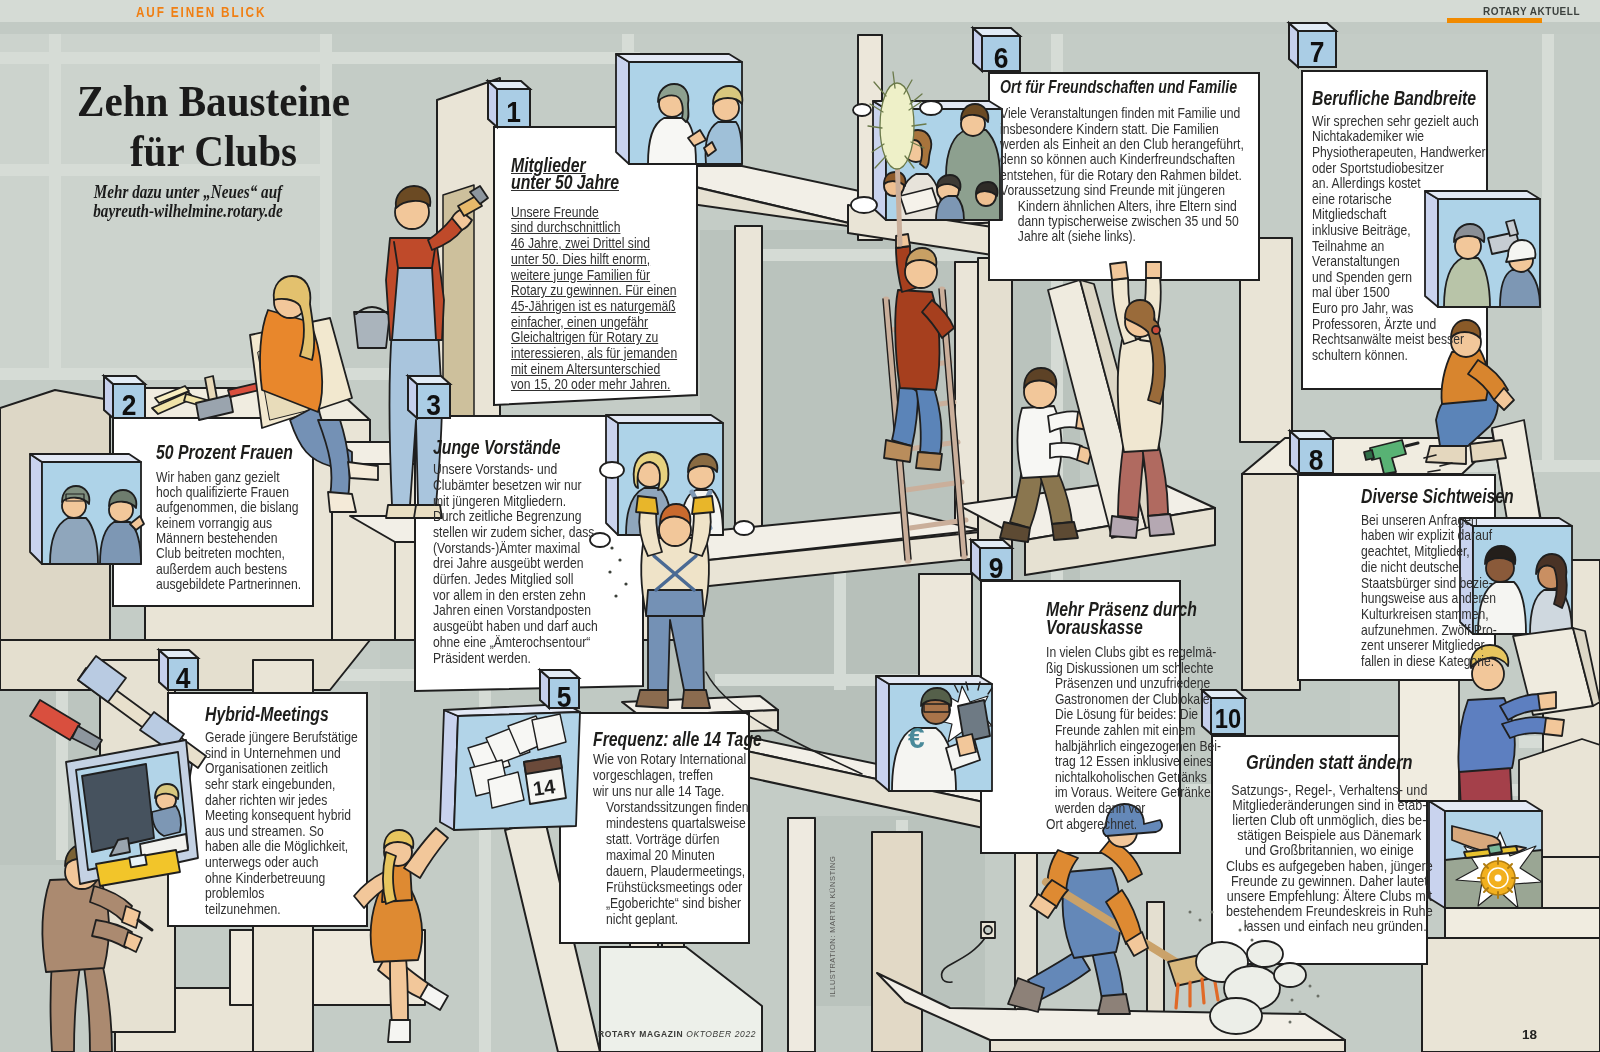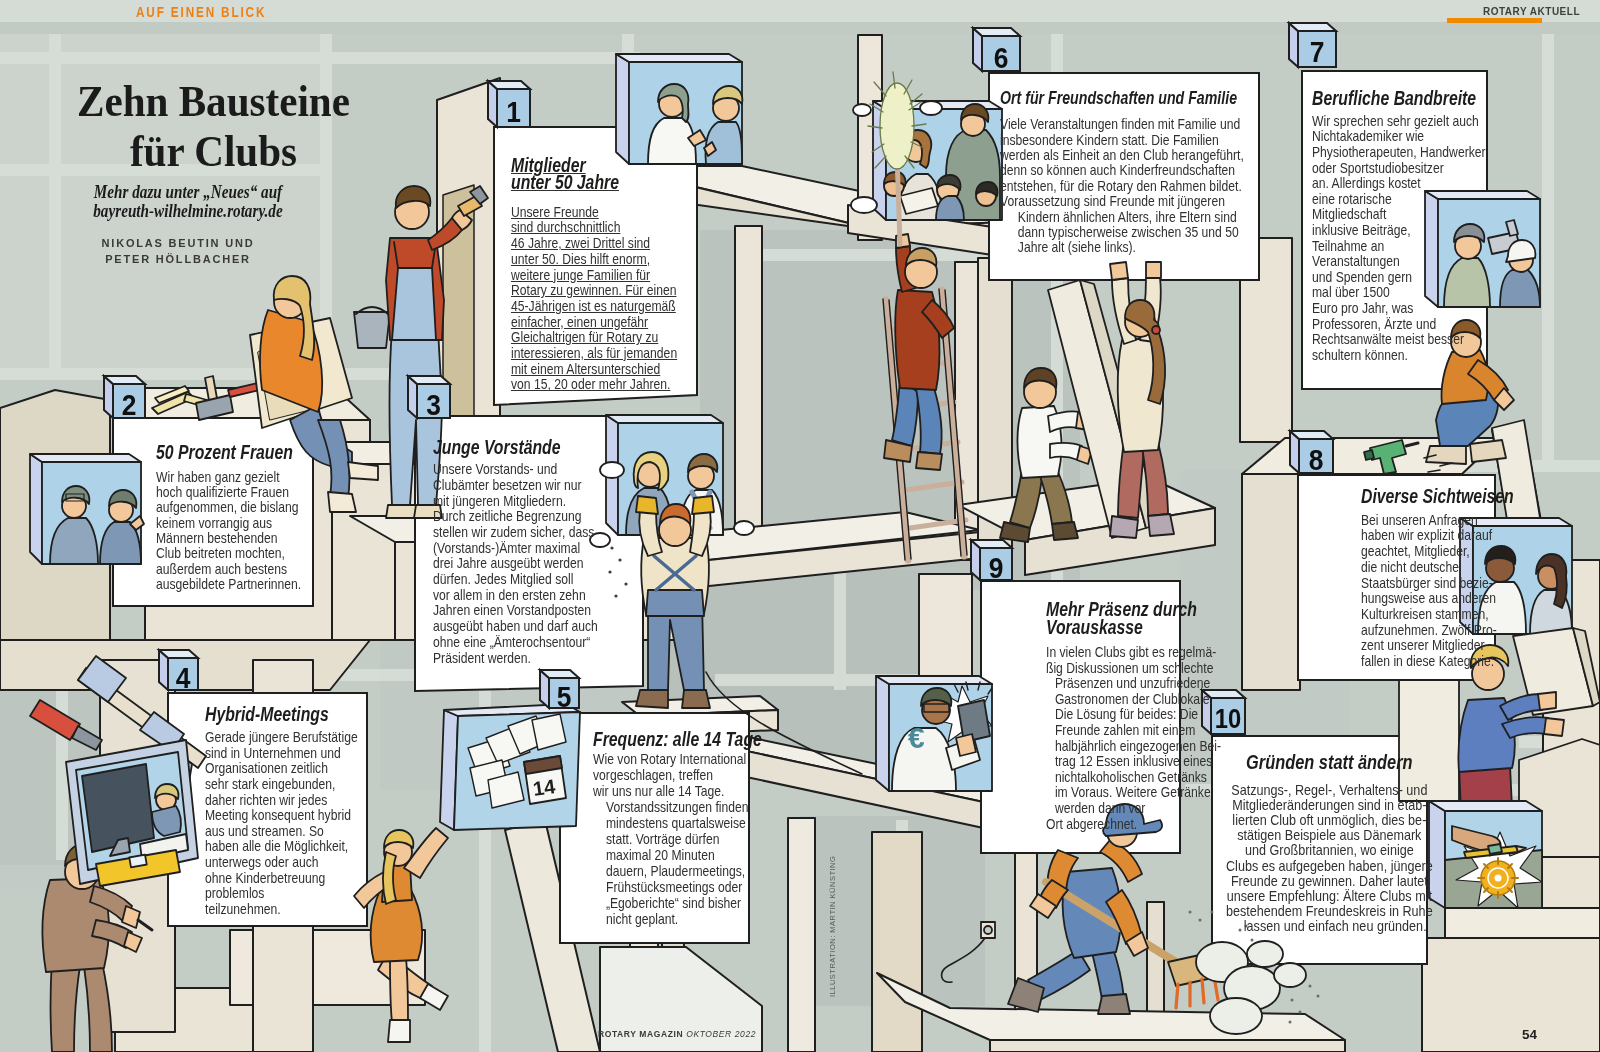--- a/index.html
+++ b/index.html
@@ -750,21 +750,20 @@
 <div style="position:absolute;left:136px;top:5px;font:700 14px/14px 'Liberation Sans',sans-serif;letter-spacing:2.2px;color:#f07f13;transform:scaleX(0.84);transform-origin:0 0;">AUF EINEN BLICK</div>
 
 <div style="position:absolute;left:1447px;top:7px;font:700 10px/10px 'Liberation Sans',sans-serif;letter-spacing:0.5px;color:#3c413e;padding-left:36px;">ROTARY AKTUELL</div>
 
 <div style="position:absolute;left:1447px;top:18px;width:95px;height:4.5px;background:#f18a00;"></div>
 
 <div style="position:absolute;left:0px;top:76px;width:427px;text-align:center;font:700 43.5px/50px 'Liberation Serif',serif;color:#1b1b1b;transform:scaleX(0.945);transform-origin:50% 0;">Zehn Bausteine<br>für Clubs</div>
 
 <div style="position:absolute;left:0px;top:183px;width:376px;text-align:center;font:italic 700 19px/18.5px 'Liberation Serif',serif;color:#1b1b1b;transform:scaleX(0.8);transform-origin:50% 0;">Mehr dazu unter „Neues“ auf<br>bayreuth-wilhelmine.rotary.de</div>
 
-<div style="position:absolute;left:0px;top:236px;width:356px;text-align:center;font:700 11px/15.5px 'Liberation Sans',sans-serif;letter-spacing:1.8px;color:#3a3a38;">NIKOLAS BEUTIN UND<br>PETER HÖLLBACHER</div>
 
 <div class="tb" style="left:511px;top:157px;text-decoration:underline;">
       <div class="sx">
   <h3>Mitglieder<br>unter 50 Jahre</h3>
   <p style="margin-top:13.7px;">Unsere Freunde<br>sind durchschnittlich<br>46 Jahre, zwei Drittel sind<br>unter 50. Dies hilft enorm,<br>weitere junge Familien für<br>Rotary zu gewinnen. Für einen<br>45-Jährigen ist es naturgemäß<br>einfacher, einen ungefähr<br>Gleichaltrigen für Rotary zu<br>interessieren, als für jemanden<br>mit einem Altersunterschied<br>von 15, 20 oder mehr Jahren.</p>
 </div>
     </div>
 
 <div class="tb" style="left:156px;top:444px;">
       <div class="sx">
@@ -787,21 +786,21 @@
 </div>
     </div>
 
 <div class="tb" style="left:593px;top:731px;">
       <div class="sx">
   <h3>Frequenz: alle 14 Tage</h3>
   <p style="margin-top:3.4px;line-height:16px;">Wie von Rotary International<br>vorgeschlagen, treffen<br>wir uns nur alle 14 Tage.<br><span style="margin-left:16px;">Vorstandssitzungen finden</span><br><span style="margin-left:16px;">mindestens quartalsweise</span><br><span style="margin-left:16px;">statt. Vorträge dürfen</span><br><span style="margin-left:16px;">maximal 20 Minuten</span><br><span style="margin-left:16px;">dauern, Plaudermeetings,</span><br><span style="margin-left:16px;">Frühstücksmeetings oder</span><br><span style="margin-left:16px;">„Egoberichte“ sind bisher</span><br><span style="margin-left:16px;">nicht geplant.</span></p>
 </div>
     </div>
 
-<div class="tb" style="left:1000px;top:90px;">
+<div class="tb" style="left:1000px;top:79px;">
       <div class="sx">
   <h3 style="font-size:17.5px;">Ort für Freundschaften und Familie</h3>
   <p style="margin-top:9.7px;line-height:15.4px;">Viele Veranstaltungen finden mit Familie und<br>insbesondere Kindern statt. Die Familien<br>werden als Einheit an den Club herangeführt,<br>denn so können auch Kinderfreundschaften<br>entstehen, für die Rotary den Rahmen bildet.<br>Voraussetzung sind Freunde mit jüngeren<br><span style="margin-left:22px;">Kindern ähnlichen Alters, ihre Eltern sind</span><br><span style="margin-left:22px;">dann typischerweise zwischen 35 und 50</span><br><span style="margin-left:22px;">Jahre alt (siehe links).</span></p>
 </div>
     </div>
 
 <div class="tb" style="left:1312px;top:90px;">
       <div class="sx">
   <h3>Berufliche Bandbreite</h3>
   <p style="margin-top:6.3px;line-height:15.6px;">Wir sprechen sehr gezielt auch<br>Nichtakademiker wie<br>Physiotherapeuten, Handwerker<br>oder Sportstudiobesitzer<br>an. Allerdings kostet<br>eine rotarische<br>Mitgliedschaft<br>inklusive Beiträge,<br>Teilnahme an<br>Veranstaltungen<br>und Spenden gern<br>mal über 1500<br>Euro pro Jahr, was<br>Professoren, Ärzte und<br>Rechtsanwälte meist besser<br>schultern können.</p>
@@ -835,16 +834,16 @@
 <div class="num" style="left:168px;top:663px;width:30px;">4</div>
 <div class="num" style="left:549px;top:682px;width:30px;">5</div>
 <div class="num" style="left:982px;top:43px;width:38px;">6</div>
 <div class="num" style="left:1298px;top:37px;width:38px;">7</div>
 <div class="num" style="left:1299px;top:445px;width:34px;">8</div>
 <div class="num" style="left:980px;top:553px;width:32px;">9</div>
 <div class="num" style="left:1211px;top:704px;width:34px;font-size:27px;">10</div>
 
 <div style="position:absolute;left:598px;top:1029px;font:700 8.5px 'Liberation Sans',sans-serif;letter-spacing:0.6px;color:#3a3a38;">ROTARY MAGAZIN <span style="font-weight:400;font-style:italic;">OKTOBER 2022</span></div>
 
-<div style="position:absolute;left:1522px;top:1027px;font:700 13.5px 'Liberation Sans',sans-serif;color:#222;">54</div>
+<div style="position:absolute;left:1522px;top:1027px;font:700 13.5px 'Liberation Sans',sans-serif;color:#222;">18</div>
 
 <div style="position:absolute;left:827px;top:861px;width:136px;height:11px;transform:rotate(-90deg) translateX(-136px);transform-origin:0 0;font:400 7.5px/11px 'Liberation Sans',sans-serif;letter-spacing:0.5px;color:#5a5a58;white-space:nowrap;">ILLUSTRATION: MARTIN KÜNSTING</div>
 </div>
 
 </body></html>

